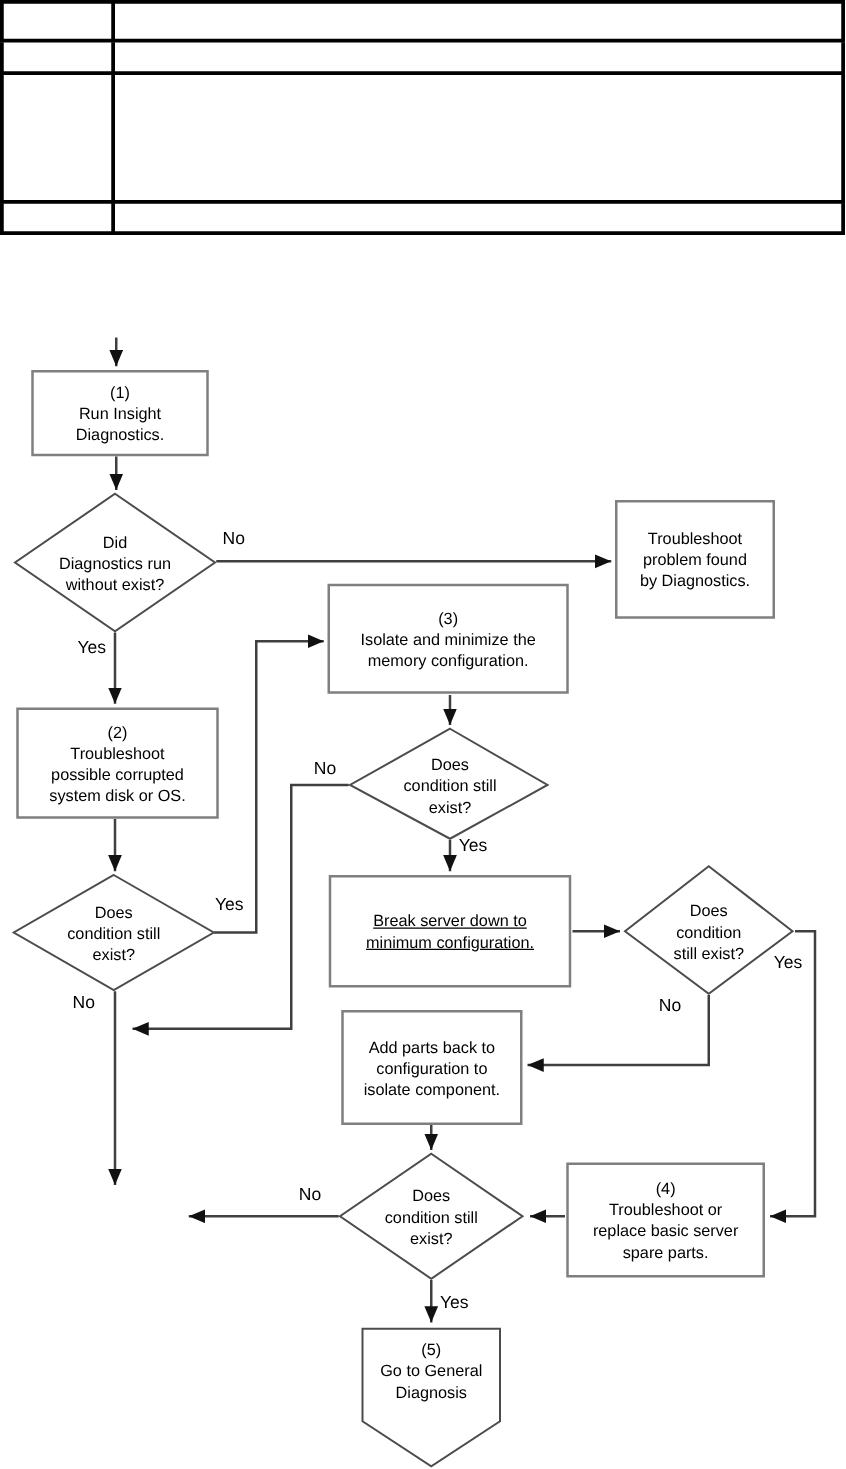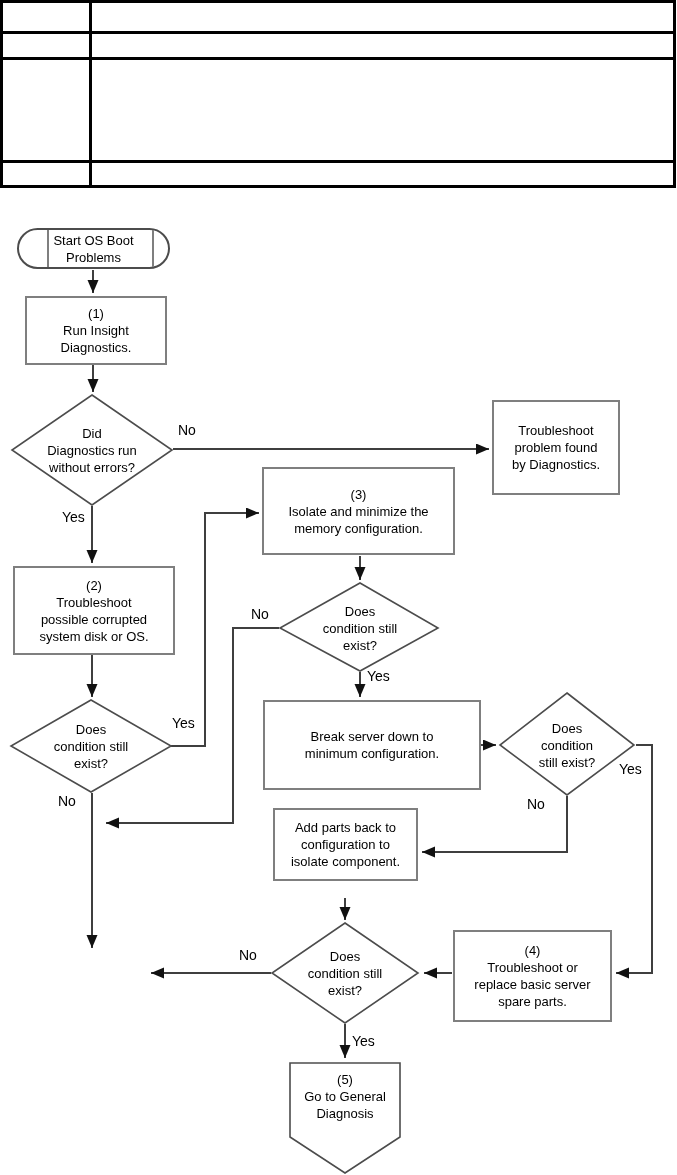--- a/index.html
+++ b/index.html
@@ -115,26 +115,20 @@
 
     <polygon class="diamond" points="92,395 172,450 92,505 12,450"></polygon>
     <polygon class="diamond" points="91,700 171,746 91,792 11,746"></polygon>
     <polygon class="diamond" points="360,583 438,628 360,671 280,628"></polygon>
     <polygon class="diamond" points="567,693 634,745 567,795 500,745"></polygon>
     <polygon class="diamond" points="345,923 418,973 345,1023 272,973"></polygon>
 
     <polygon class="offpage" points="290,1063 400,1063 400,1137 345,1173 290,1137"></polygon>
   </svg>
 
-  <div class="node terminator" style="left:17px;top:228px;width:153px;height:41px;">
-    <span class="tick" style="left:28px;"></span>
-    <span class="tick" style="right:14px;"></span>
-    <span>Start OS Boot
-Problems</span>
-  </div>
 
   <div class="node process" style="left:25px;top:296px;width:142px;height:69px;">
     <span>(1)
 Run Insight
 Diagnostics.</span>
   </div>
 
   <div class="node process" style="left:492px;top:400px;width:128px;height:95px;">
     <span>Troubleshoot
 problem found
@@ -147,42 +141,42 @@
 possible corrupted
 system disk or OS.</span>
   </div>
 
   <div class="node process" style="left:262px;top:467px;width:193px;height:88px;">
     <span>(3)
 Isolate and minimize the
 memory configuration.</span>
   </div>
 
-  <div class="node process" style="left:263px;top:700px;width:218px;height:90px;">
+  <div class="node process" style="left:263px;top:700px;width:194px;height:90px;text-decoration:underline;">
     <span>Break server down to
 minimum configuration.</span>
   </div>
 
-  <div class="node process" style="left:273px;top:808px;width:145px;height:73px;">
+  <div class="node process" style="left:273px;top:808px;width:145px;height:92px;">
     <span>Add parts back to
 configuration to
 isolate component.</span>
   </div>
 
   <div class="node process" style="left:453px;top:930px;width:159px;height:92px;">
     <span>(4)
 Troubleshoot or
 replace basic server
 spare parts.</span>
   </div>
 
 
   <div class="dtext" style="left:12px;top:400px;width:160px;height:100px;">Did
 Diagnostics run
-without errors?</div>
+without exist?</div>
   <div class="dtext" style="left:11px;top:702px;width:160px;height:88px;">Does
 condition still
 exist?</div>
   <div class="dtext" style="left:281px;top:585px;width:158px;height:86px;">Does
 condition still
 exist?</div>
   <div class="dtext" style="left:500px;top:697px;width:134px;height:96px;">Does
 condition
 still exist?</div>
   <div class="dtext" style="left:272px;top:927px;width:146px;height:92px;">Does

